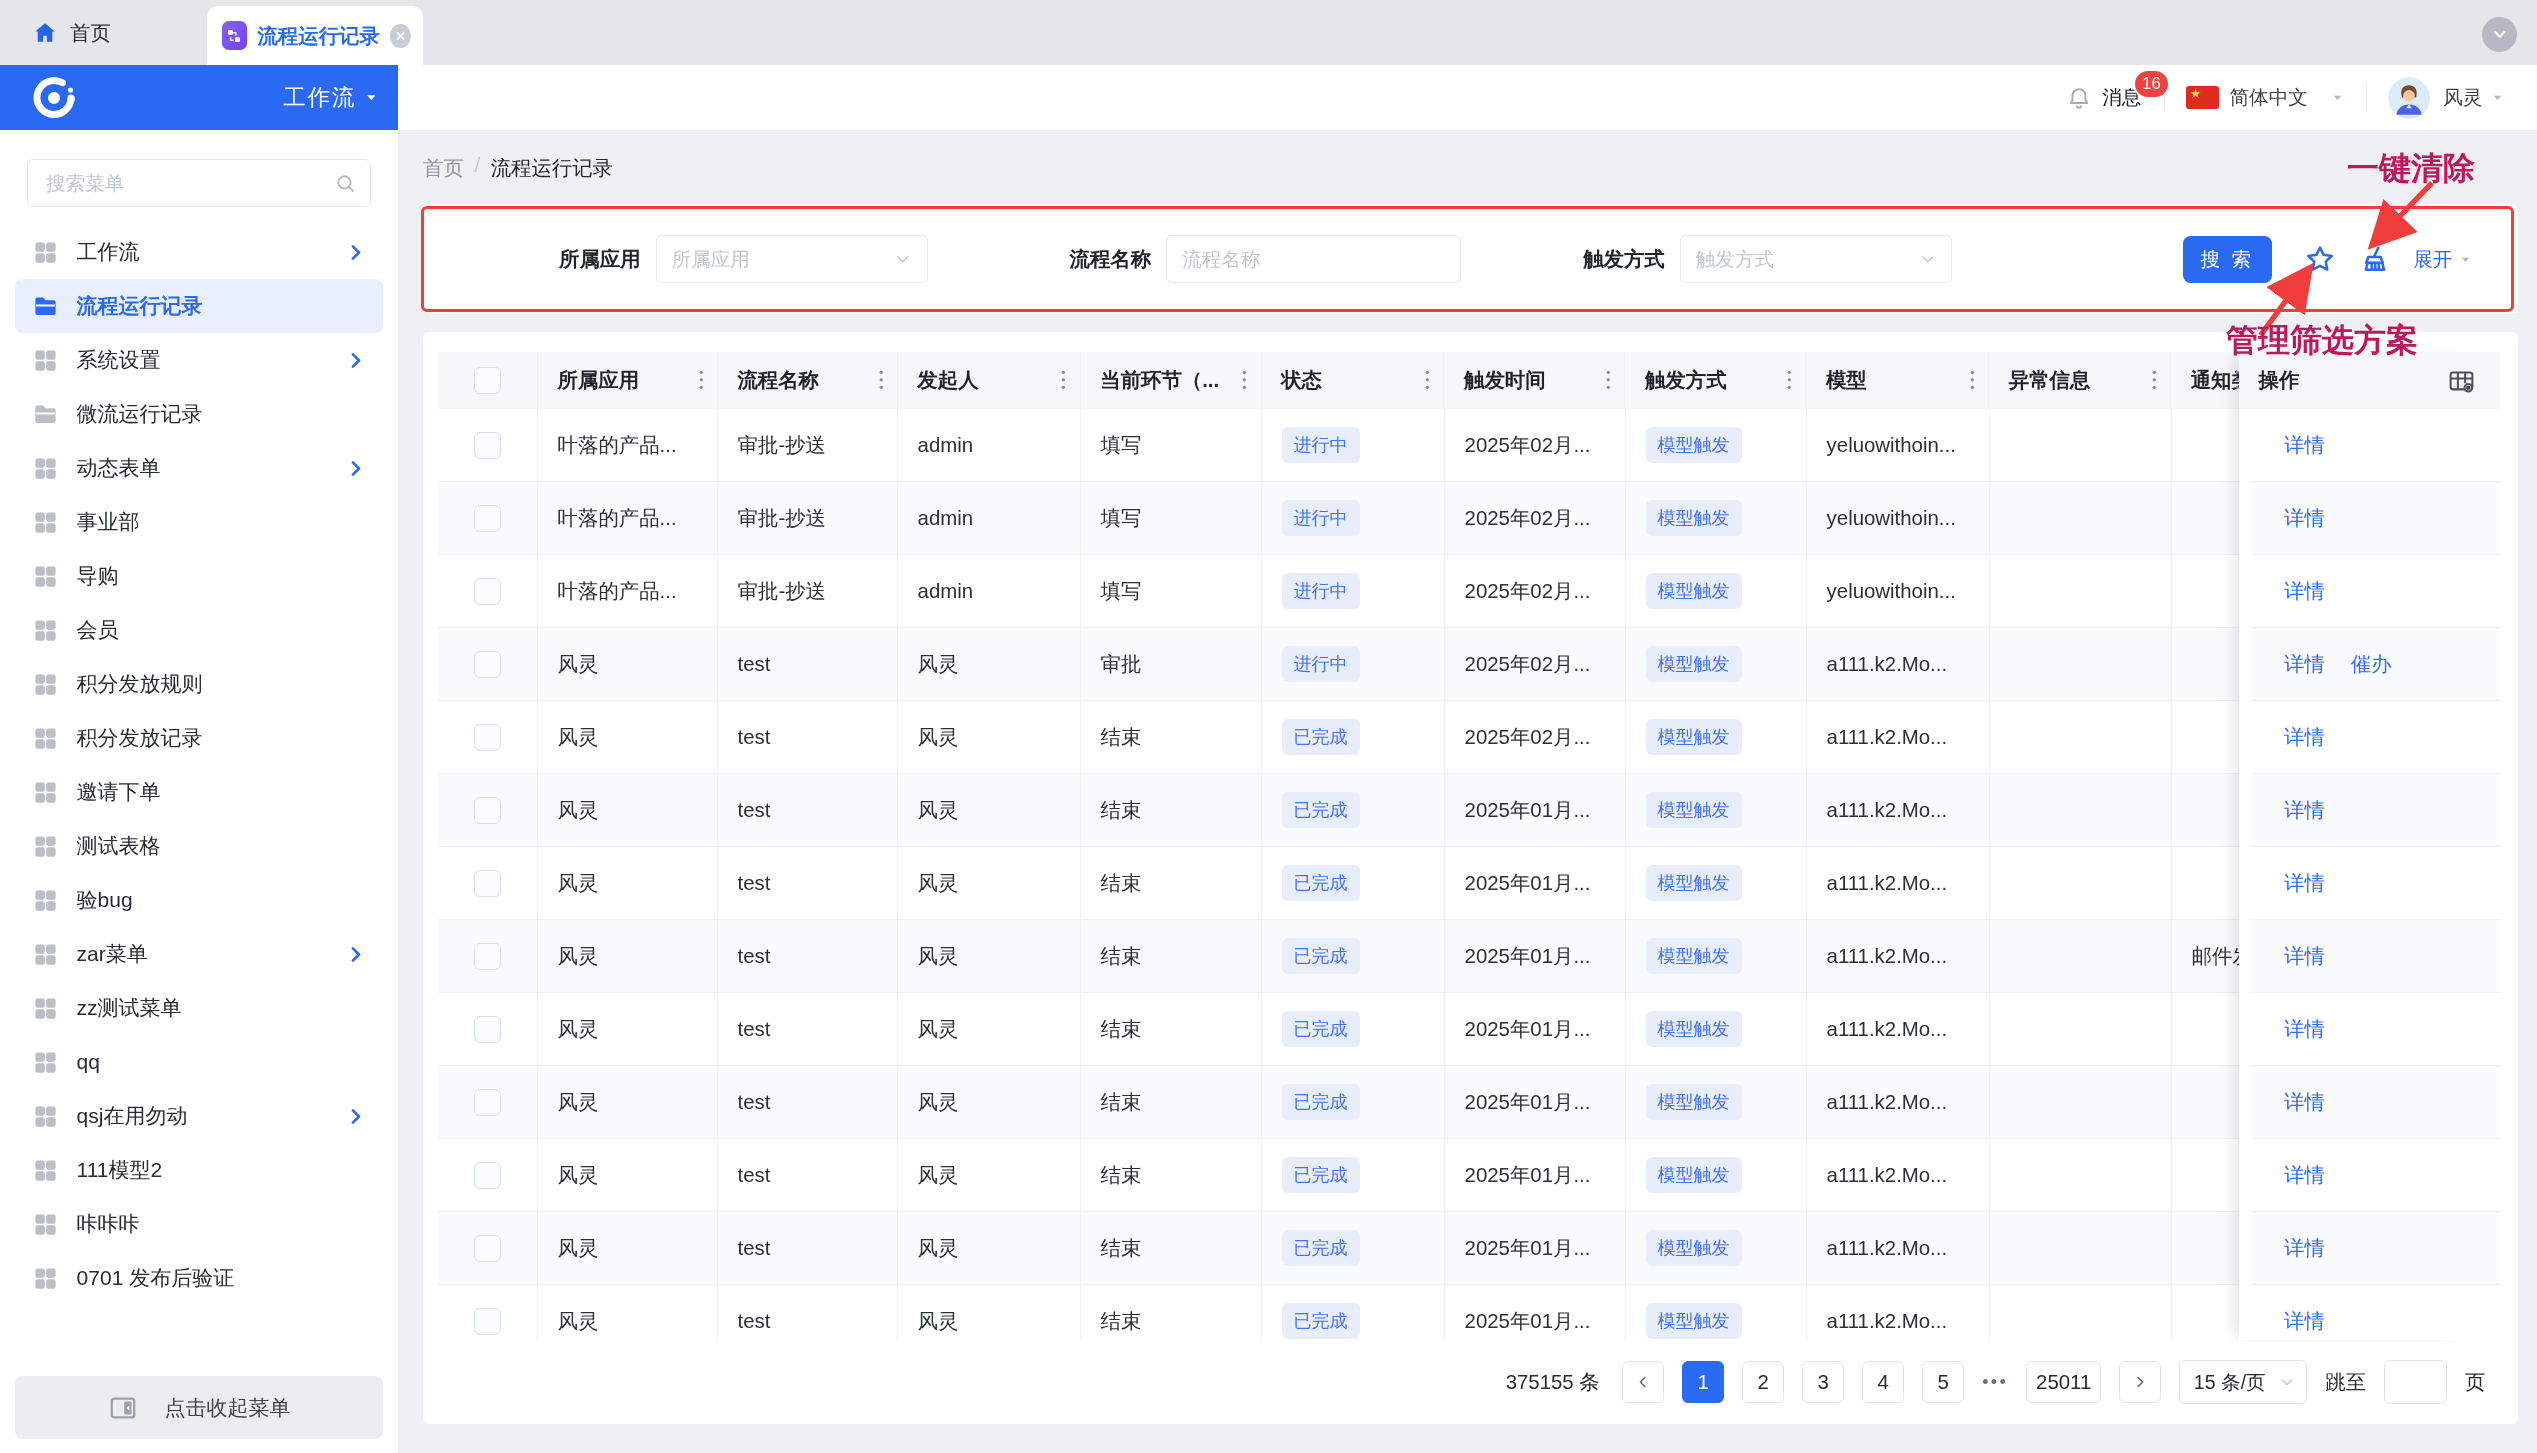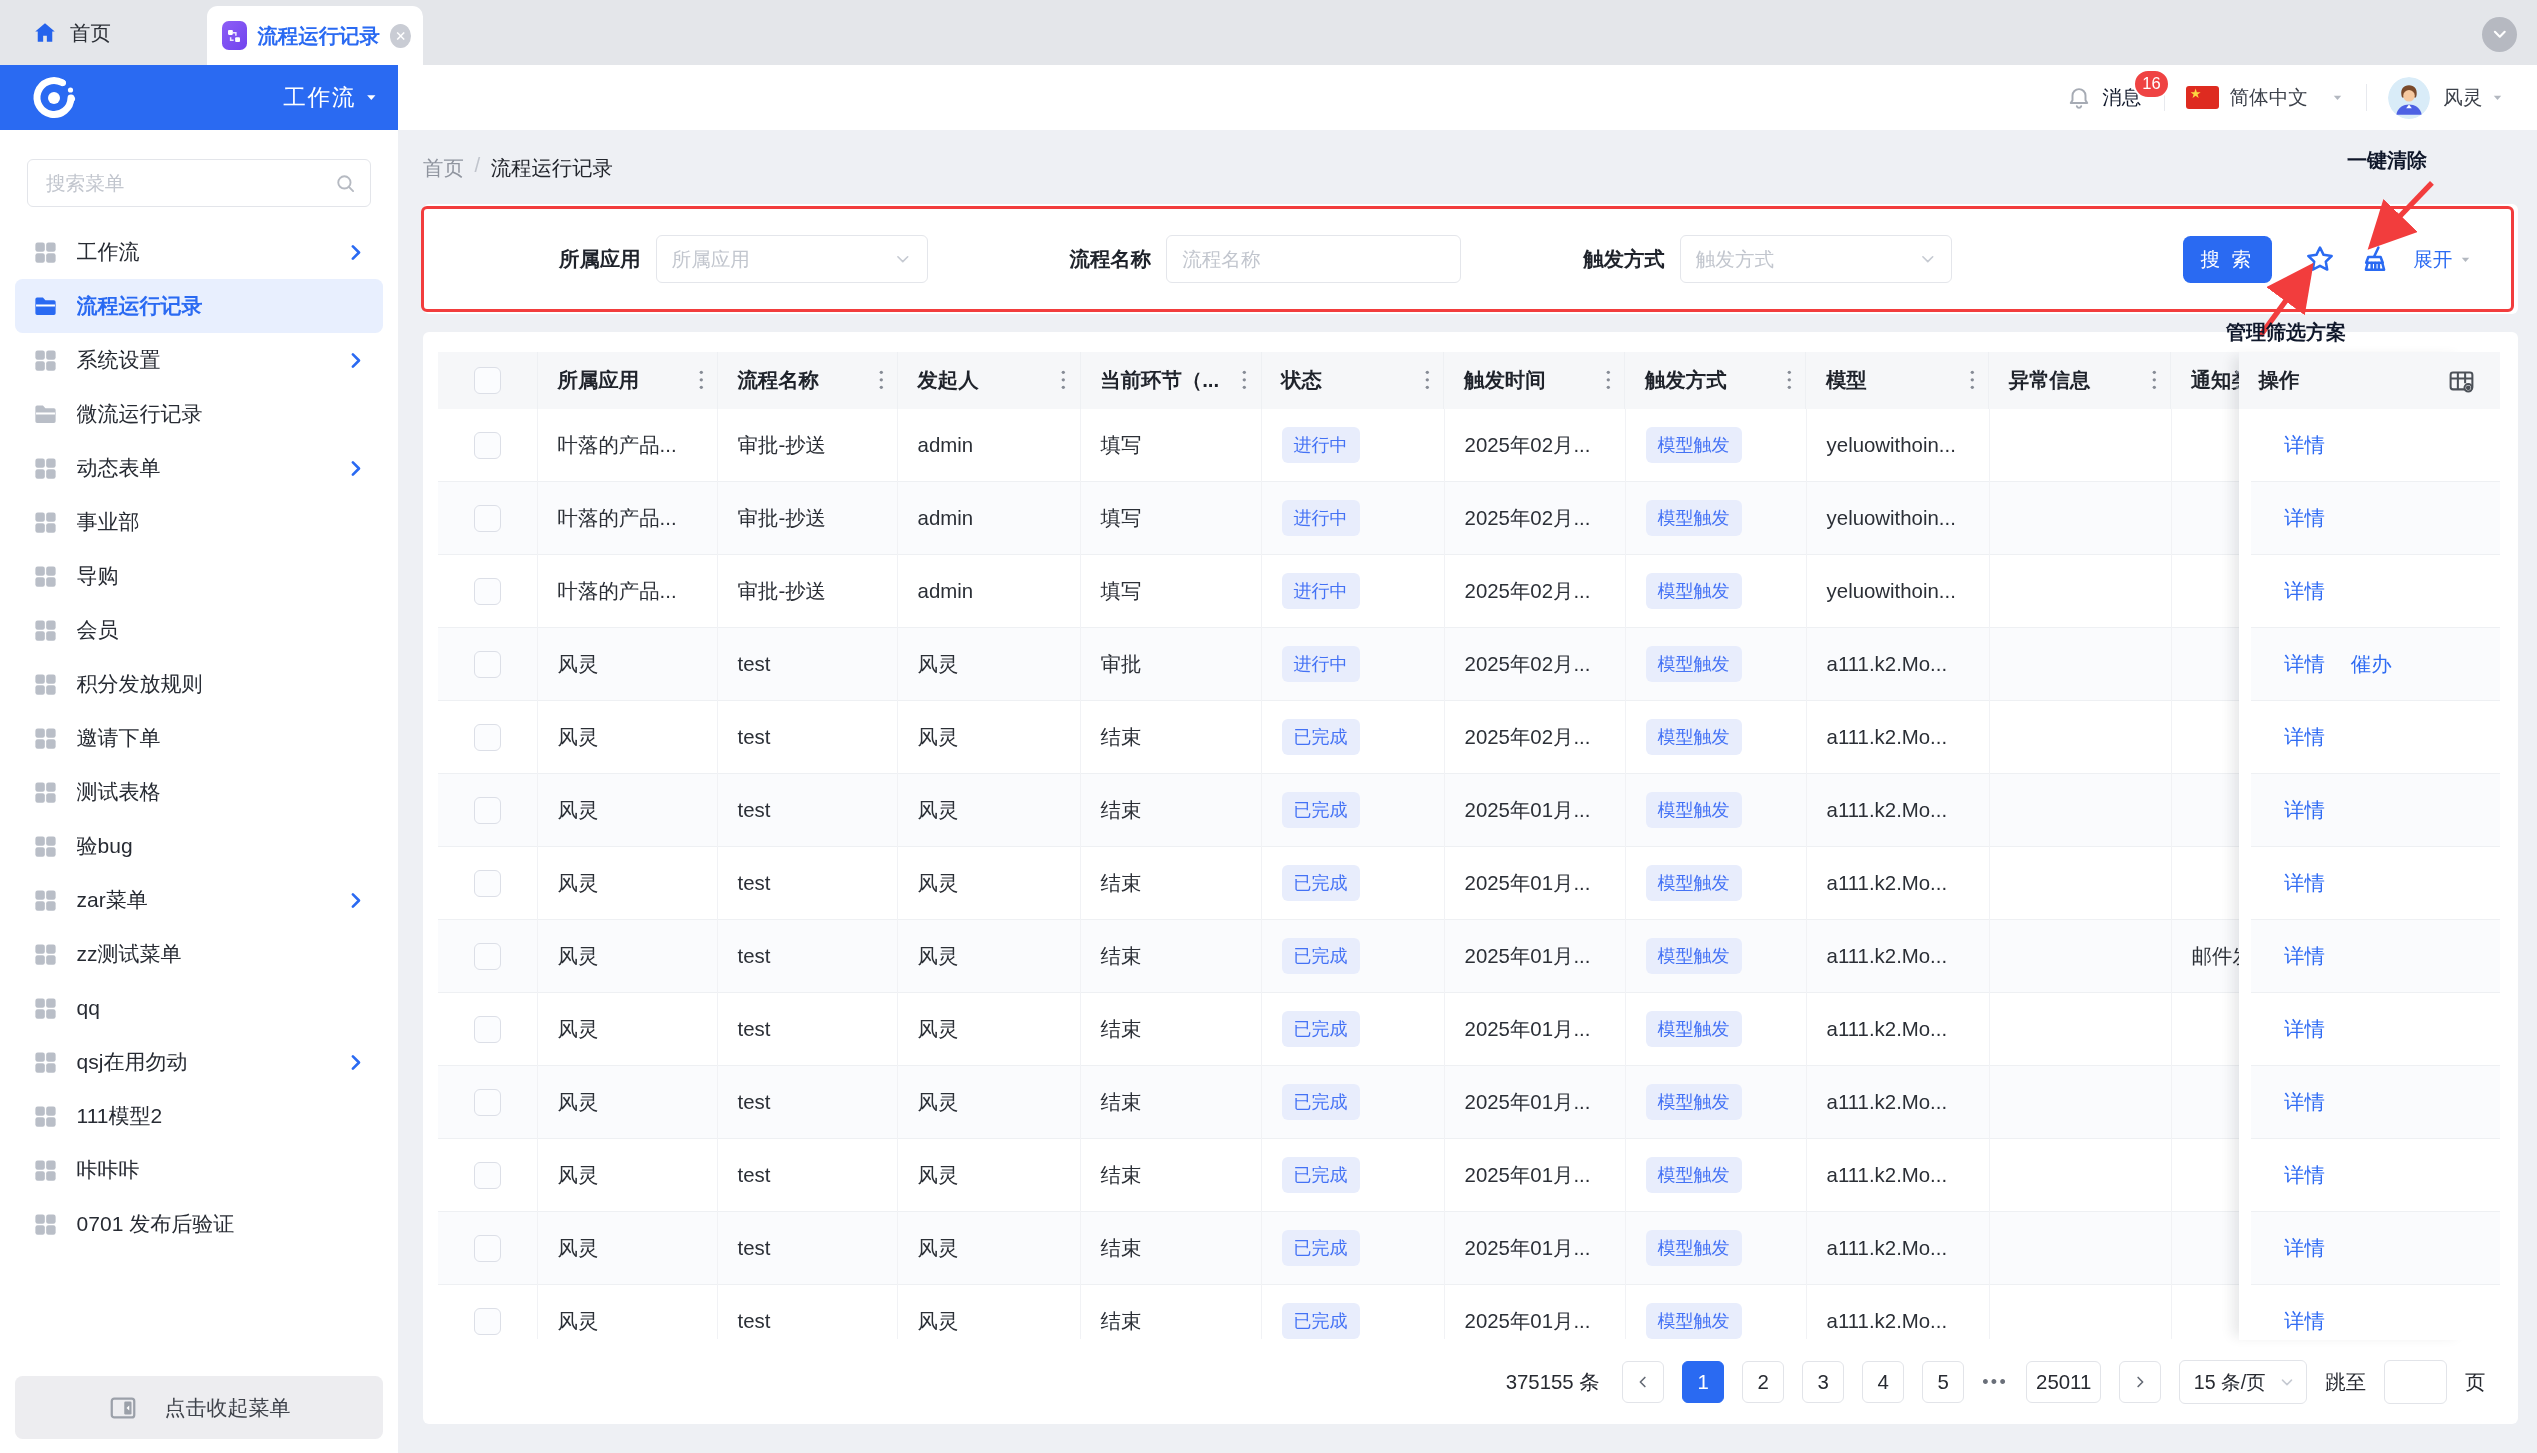--- a/index.html
+++ b/index.html
@@ -128,21 +128,21 @@
     display:flex; align-items:center; justify-content:space-between; padding:0 10.6px 0 13.6px; cursor:pointer; }
   .pg-size .txt { font-size:19.6px; color:#272a31; white-space:nowrap; }
   .pg-jump-label,.pg-unit { font-size:20.4px; color:#272a31; }
   .pg-jump { width:63px; height:44px; border:1.5px solid #e2e4e9; border-radius:6px; outline:none; font-size:19.6px;
     text-align:center; font-family:inherit; }
 
   
   .red-box { position:absolute; left:23.4px; top:76px; width:2093px; height:106px; border:3.8px solid #f23d3d;
     border-radius:6px; z-index:28; pointer-events:none; }
   .ann-svg { position:absolute; left:0; top:0; z-index:30; pointer-events:none; }
-  .ann-text { position:absolute; z-index:31; font-size:20px; font-weight:700; color:#0f172a; white-space:nowrap; pointer-events:none; }
+  .ann-text { position:absolute; z-index:31; font-size:32px; font-weight:700; color:#be185d; white-space:nowrap; pointer-events:none; }
   .ann-clear { left:1949px; top:16.6px; }
   .ann-manage { left:1828px; top:189px; }
 </style>
 </head>
 <body>
 
 <div class="tabbar">
   <div class="home-tab">
     <span>
         <svg width="26" height="26" viewBox="0 0 24 24" fill="#2563ec">
@@ -357,20 +357,31 @@
         </div>
         <div class="mi">
           <span class="mi-ico">
             <svg viewBox="0 0 24 24" fill="#b9bec7">
               <rect x="3" y="3" width="8.4" height="8.4" rx="2"></rect>
               <rect x="12.6" y="3" width="8.4" height="8.4" rx="2"></rect>
               <rect x="3" y="12.6" width="8.4" height="8.4" rx="2"></rect>
               <rect x="12.6" y="12.6" width="8.4" height="8.4" rx="2"></rect>
             </svg>
           </span>
+          <span class="mi-label">积分发放记录</span>
+        </div>
+        <div class="mi">
+          <span class="mi-ico">
+            <svg viewBox="0 0 24 24" fill="#b9bec7">
+              <rect x="3" y="3" width="8.4" height="8.4" rx="2"></rect>
+              <rect x="12.6" y="3" width="8.4" height="8.4" rx="2"></rect>
+              <rect x="3" y="12.6" width="8.4" height="8.4" rx="2"></rect>
+              <rect x="12.6" y="12.6" width="8.4" height="8.4" rx="2"></rect>
+            </svg>
+          </span>
           <span class="mi-label">邀请下单</span>
         </div>
         <div class="mi">
           <span class="mi-ico">
             <svg viewBox="0 0 24 24" fill="#b9bec7">
               <rect x="3" y="3" width="8.4" height="8.4" rx="2"></rect>
               <rect x="12.6" y="3" width="8.4" height="8.4" rx="2"></rect>
               <rect x="3" y="12.6" width="8.4" height="8.4" rx="2"></rect>
               <rect x="12.6" y="12.6" width="8.4" height="8.4" rx="2"></rect>
             </svg>

